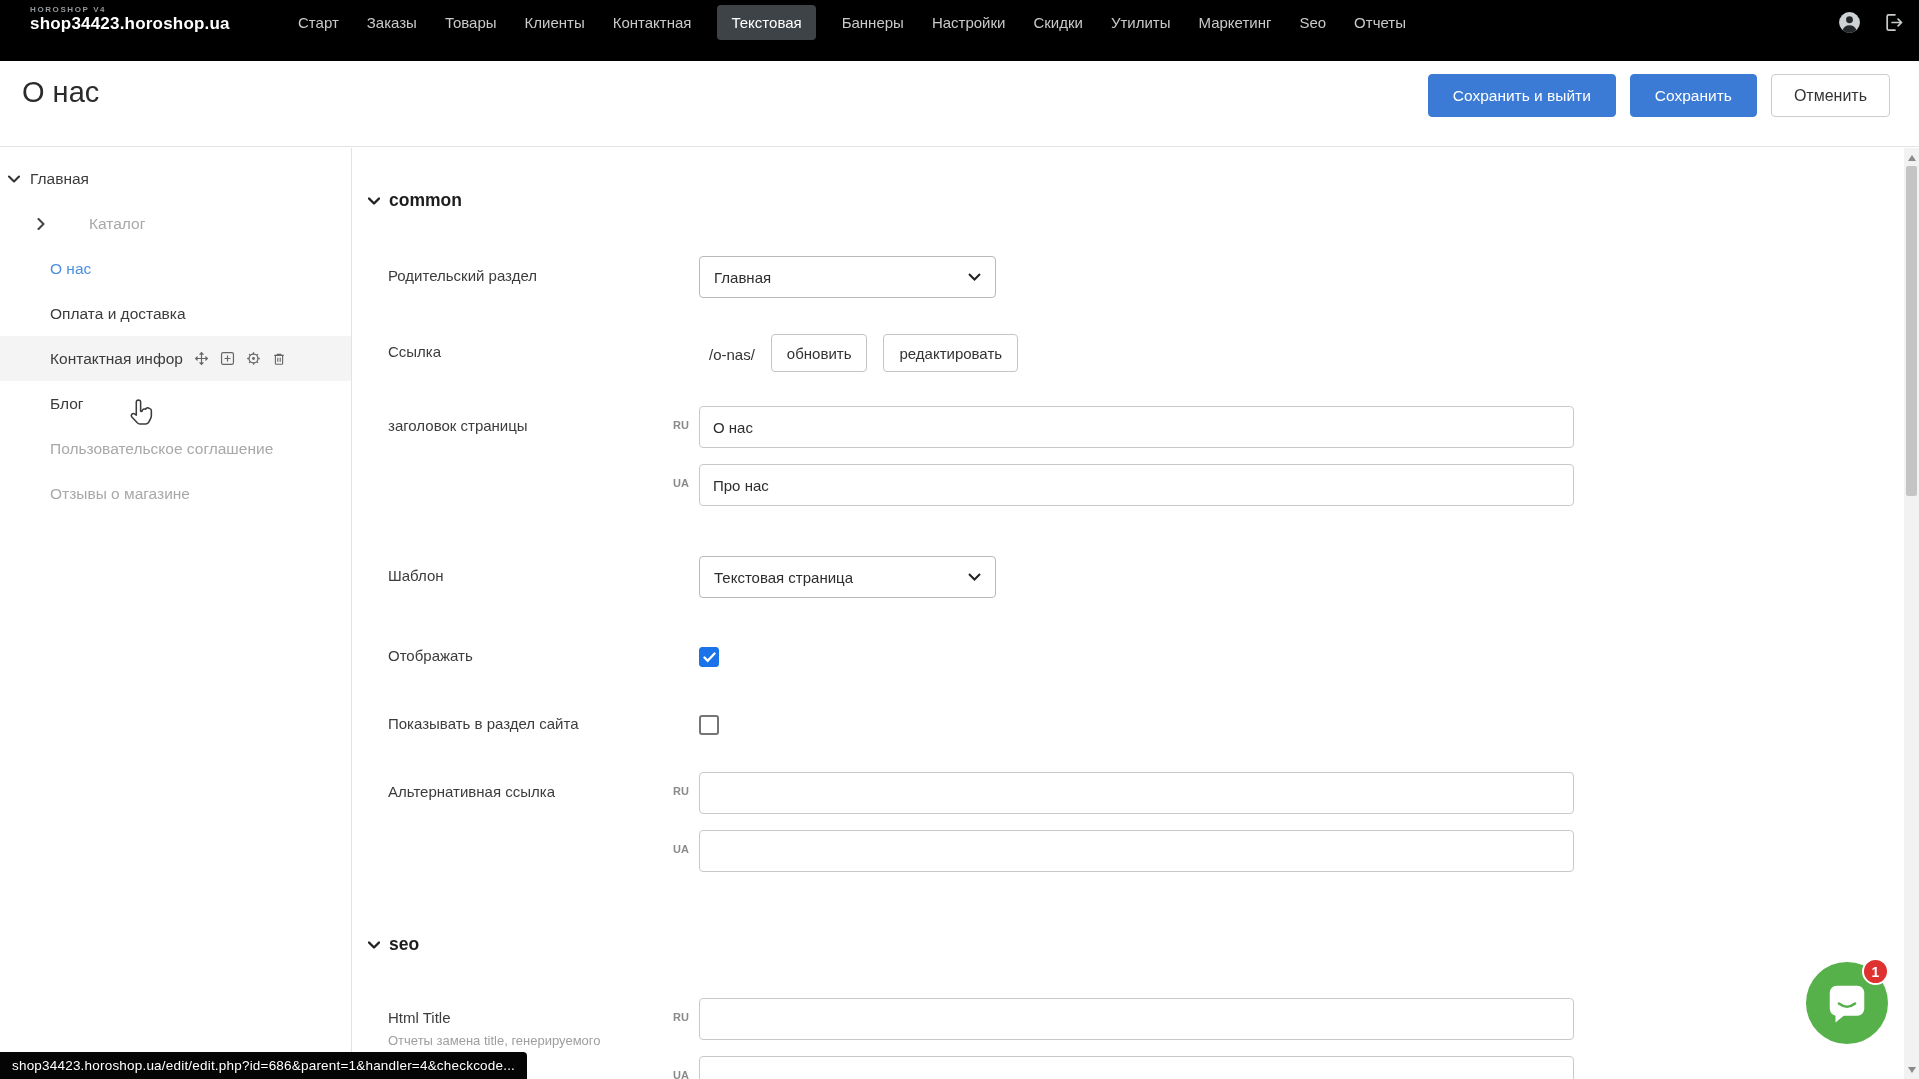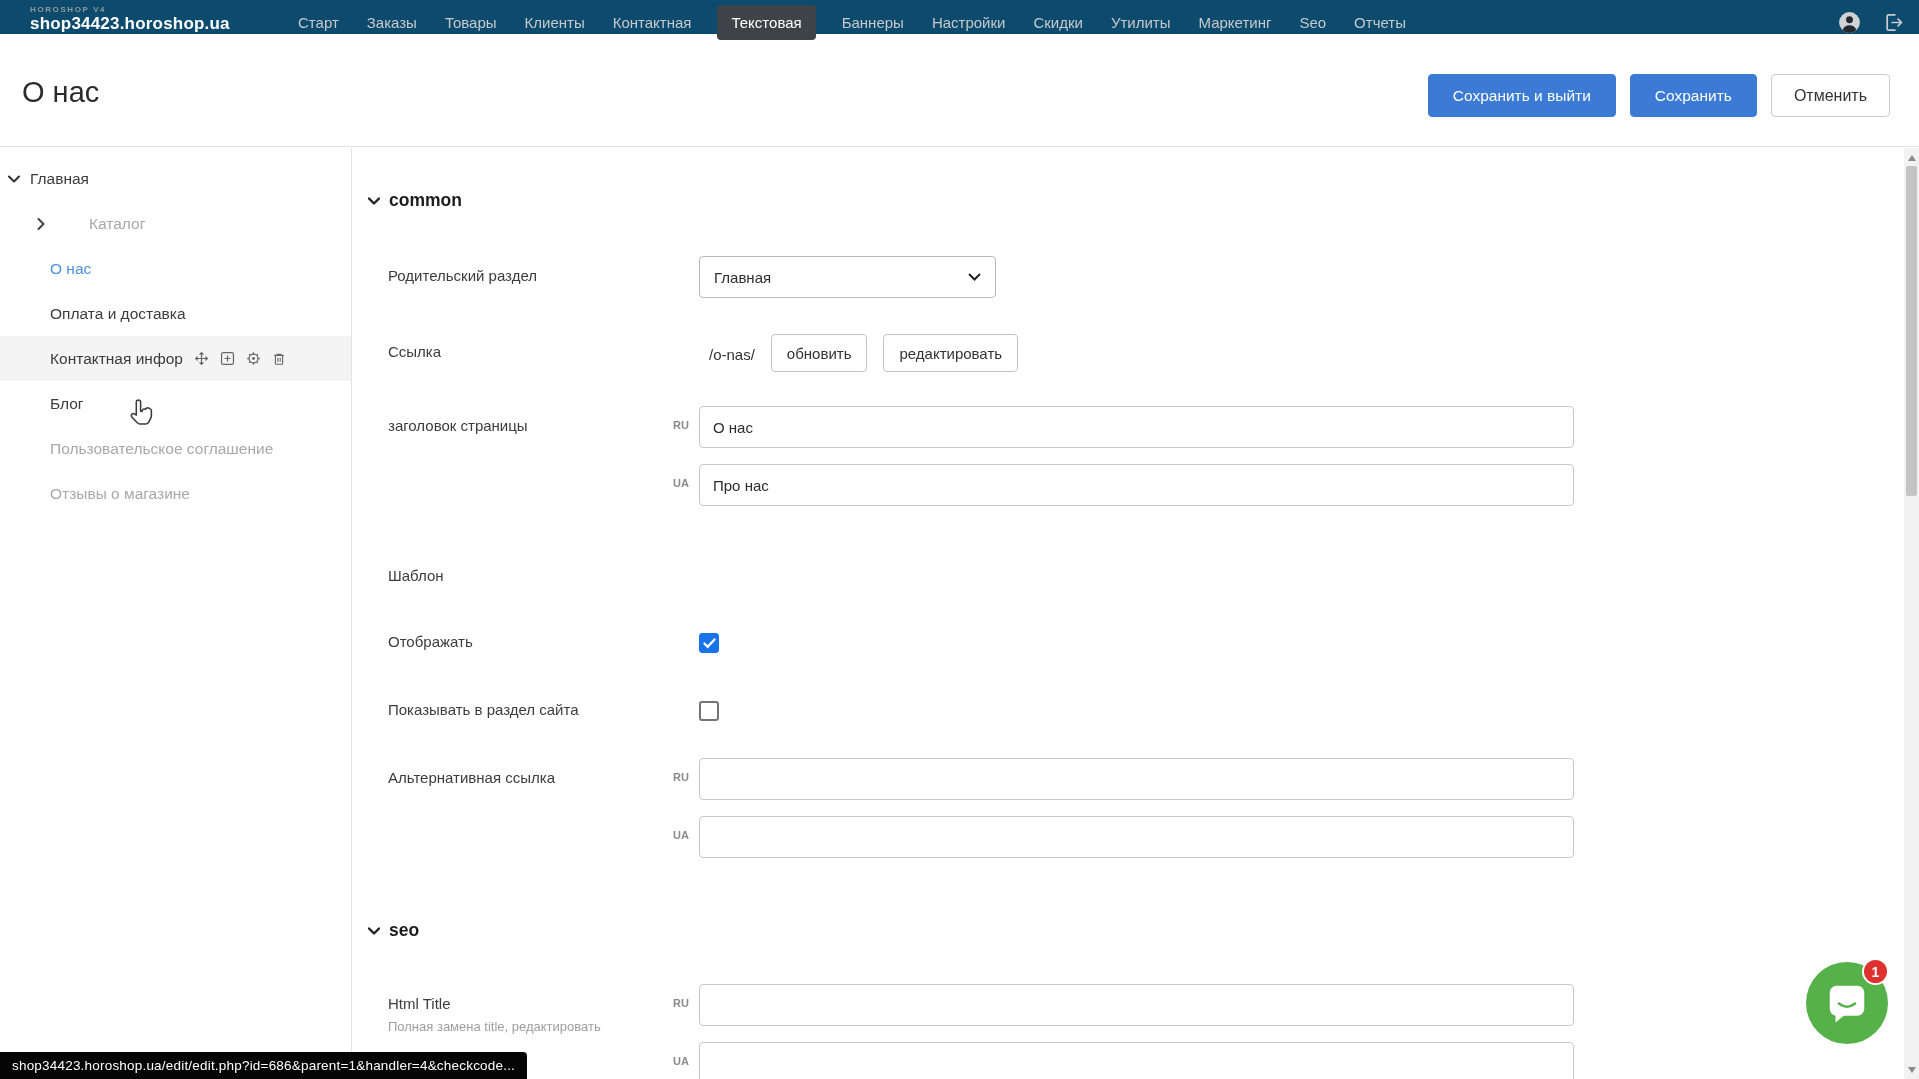--- a/index.html
+++ b/index.html
@@ -1,21 +1,21 @@
 <!DOCTYPE html>
 <html><head>
 <meta charset="utf-8">
 <style>
   * { margin:0; padding:0; box-sizing:border-box; }
   html,body { width:1919px; height:1079px; overflow:hidden; background:#fff;
     font-family:"Liberation Sans", sans-serif; }
 
   
-  .navbar { position:absolute; top:0; left:0; width:1919px; height:34px;
-    background:#0c4a6e; display:flex; align-items:center; z-index:30; }
+  .navbar { position:absolute; top:0; left:0; width:1919px; height:61px;
+    background:#000000; display:flex; align-items:center; z-index:30; }
   .logo { position:absolute; left:30px; top:5px; cursor:pointer; }
   .logo-small { font-size:8px; font-weight:bold; letter-spacing:1.6px; color:#94989b; }
   .logo-main { font-size:17px; font-weight:bold; color:#fff; line-height:19px; letter-spacing:.2px; }
   .nav-menu { position:absolute; left:296px; top:0; height:45px; display:flex; align-items:center; gap:24px; }
   .nav-item { color:#c7c9cb; font-size:15px; cursor:pointer; padding:9px 2px; white-space:nowrap; }
   .nav-item.active { background:#3e4347; color:#fff; border-radius:4px; padding:9px 14px; }
   .nav-right { position:absolute; right:14px; top:0; height:45px; display:flex; align-items:center; gap:20px; }
   .nav-icon { cursor:pointer; display:flex; align-items:center; }
 
   
@@ -263,20 +263,28 @@
       <div style="display:flex;">
         <div class="lang-slot">UA</div>
         <input class="text-input" value="Про нас" style="">
       </div>
     </div>
   </div>
 
   <div class="form-row" style="margin-bottom:47px;">
     <div class="row-label">Шаблон</div>
     <div class="lang-slot"></div>
+    <div class="control">
+      <div class="select-box">
+        <span>Текстовая страница</span>
+        <svg width="13" height="8" viewBox="0 0 13 8">
+            <path d="M1 1l5.5 5.5L12 1" fill="none" stroke="#222" stroke-width="2"></path>
+          </svg>
+      </div>
+    </div>
   </div>
 
   <div class="form-row cb-row" style="margin-bottom:46px;">
     <div class="row-label">Отображать</div>
     <div class="lang-slot"></div>
     <div class="control">
       <div class="checkbox checked">
         <svg viewBox="0 0 14 12" width="13" height="11">
             <path d="M1.5 6l3.5 3.7L12.5 1.6" fill="none" stroke="#fff" stroke-width="2.5" stroke-linecap="round"></path>
           </svg>
@@ -309,21 +317,21 @@
   <div class="section-header" style="margin-bottom:43px;">
     <svg width="12" height="8" viewBox="0 0 12 8">
         <path d="M1 1.5l5 5 5-5" fill="none" stroke="#222" stroke-width="2.4" stroke-linecap="round" stroke-linejoin="round"></path>
       </svg>
     <span class="sh-label">seo</span>
   </div>
 
   <div class="form-row">
     <div class="row-label">
       <div>Html Title</div>
-      <div class="sub-note">Полная замена title, редактировать</div>
+      <div class="sub-note">Отчеты замена title, генерируемого</div>
     </div>
     <div class="control-stack">
       <div style="display:flex;">
         <div class="lang-slot">RU</div>
         <input class="text-input" value="" style="">
       </div>
       <div style="display:flex;">
         <div class="lang-slot">UA</div>
         <input class="text-input" value="" style="">
       </div>

